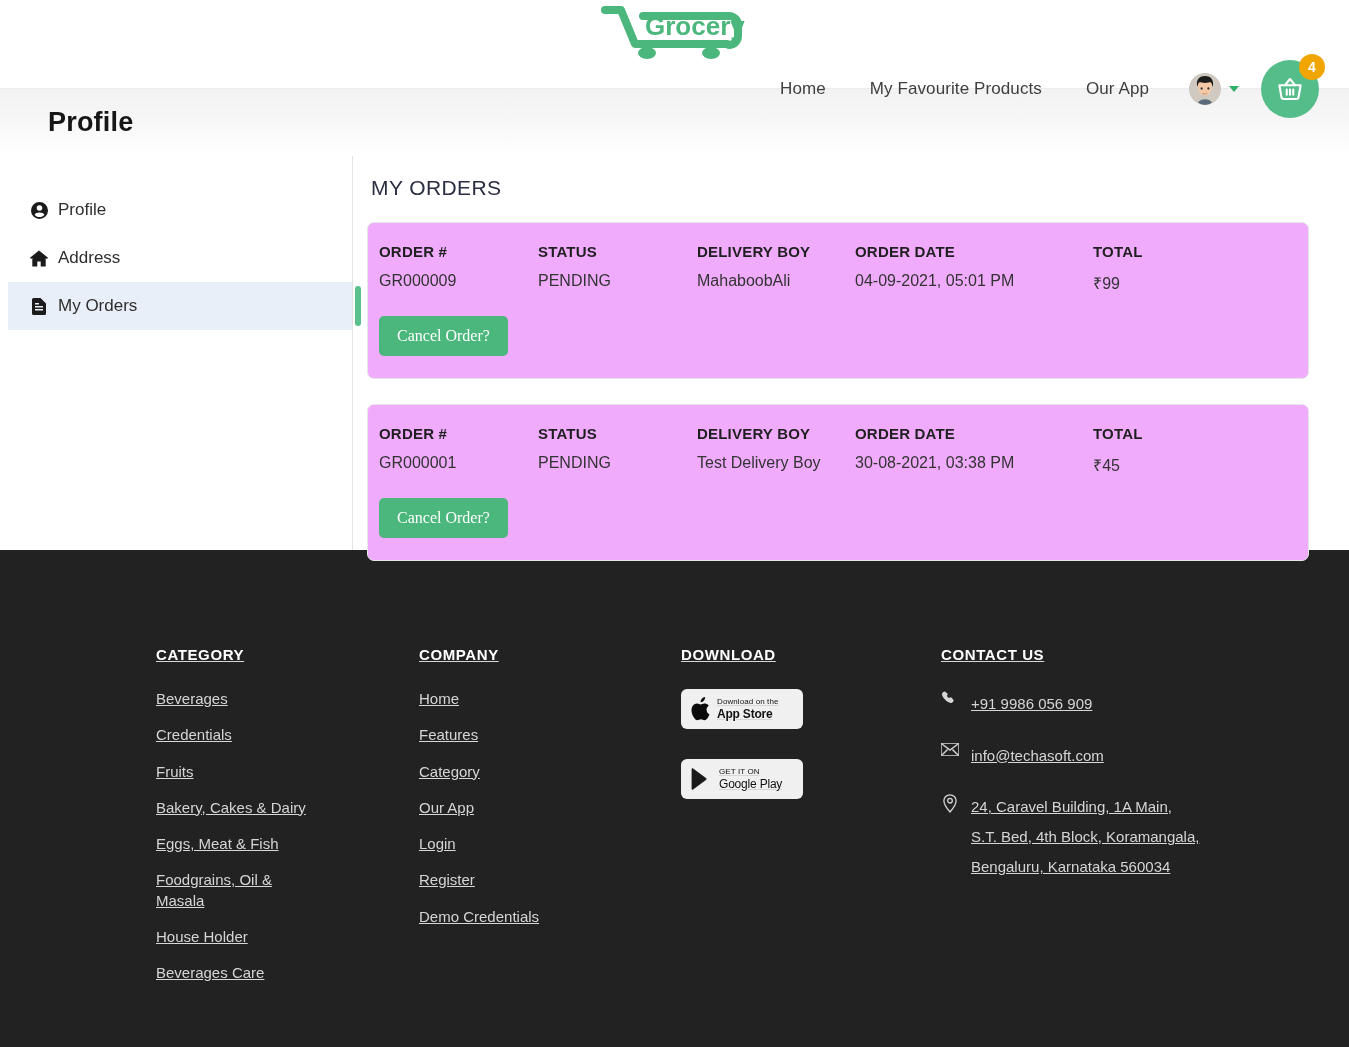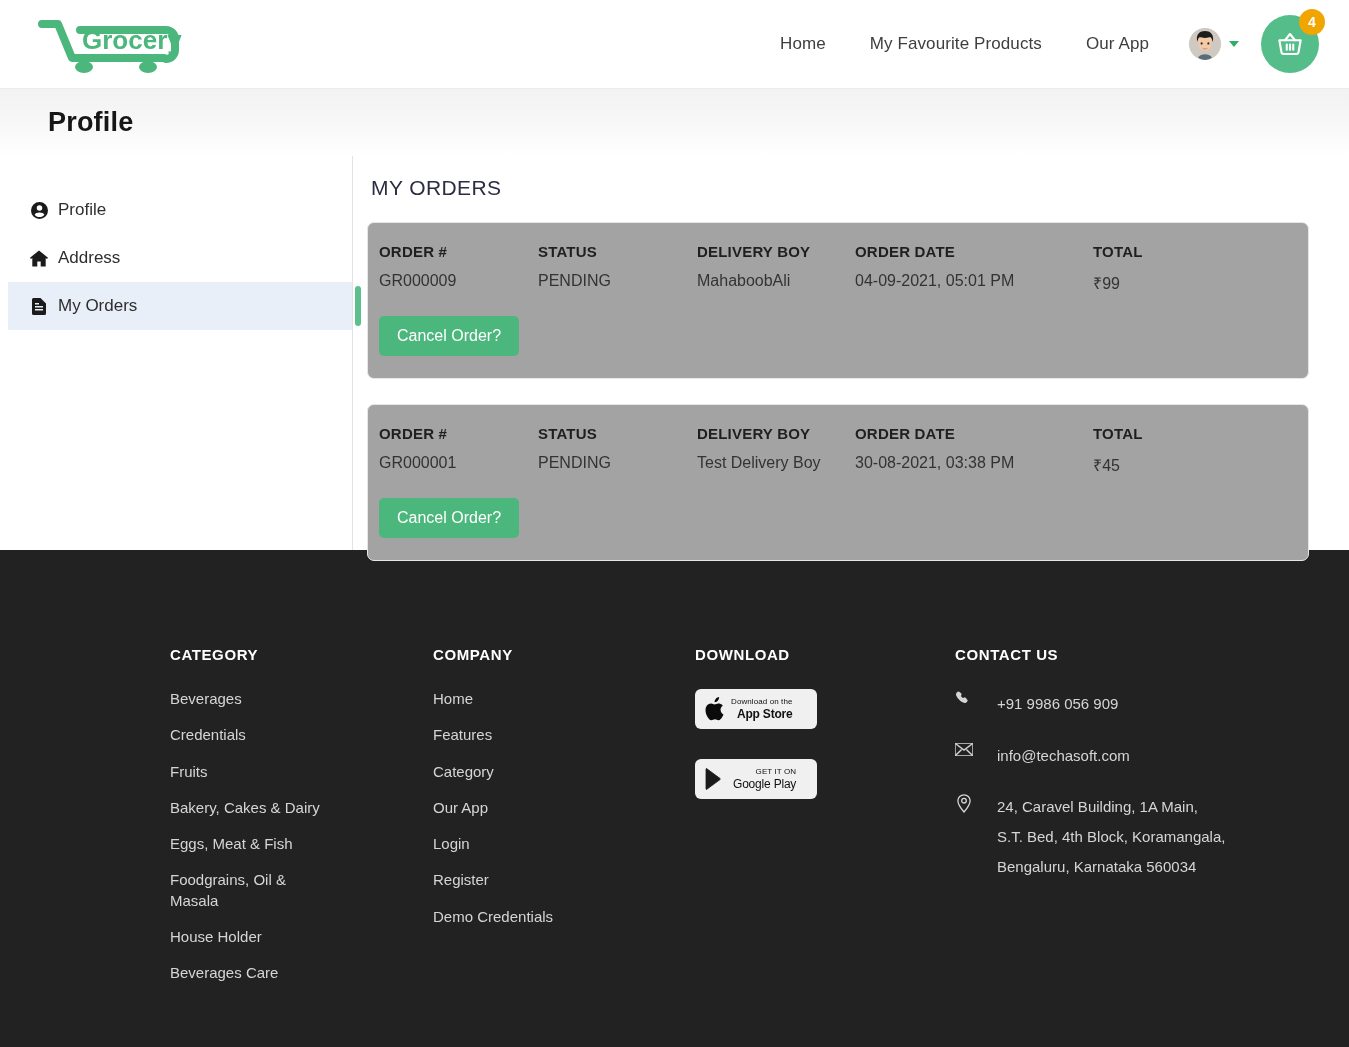--- a/index.html
+++ b/index.html
@@ -11,20 +11,21 @@
     color:#2f2f2f;
     overflow:hidden;
   }
 
   
   .navbar{
     height:88px; background:#fff;
     display:flex; align-items:center;
     padding:0 30px 0 36px;
     position:relative;
+    flex-direction:column;
   }
   .logo-wrap{ display:flex; align-items:center; }
   .logo-svg{ display:block; }
   .nav-right{ margin-left:auto; display:flex; align-items:center; gap:0; }
   .nav-link{
     font-size:17px; color:#3e3e3e; text-decoration:none;
     padding:0 22px; white-space:nowrap; letter-spacing:.1px;
   }
   .avatar-group{ display:flex; align-items:center; padding-left:18px; gap:8px; }
   .avatar{
@@ -72,60 +73,60 @@
   .side-item.active:after{
     content:""; position:absolute; right:-9px; top:4px;
     width:6px; height:40px; background:#5cc08c; border-radius:3px;
   }
   .content{ flex:1; padding:20px 0 0 14px; }
   .section-title{
     font-size:21px; color:#2b2d42; letter-spacing:.4px; margin:0 0 22px 4px;
   }
   .order-card{
     border:1px solid #e4e6e8; border-radius:7px;
-    padding:20px 0 22px 0; margin-bottom:25px; background:#a3a3a3;
+    padding:20px 0 22px 0; margin-bottom:25px; background:#f0abfc;
   }
   .order-grid{
     display:grid;
     grid-template-columns:159px 159px 158px 238px 1fr;
     padding:0 11px;
   }
   .col-head{ font-size:15px; font-weight:700; color:#1f1f1f; letter-spacing:.2px; }
   .col-val{ font-size:16px; color:#333; margin-top:12px; }
   .cancel-btn{
     margin:22px 0 0 11px; background:#4cb77c; border:none; color:#fff;
     font-size:16px; padding:11px 18px; border-radius:5px; cursor:pointer;
-    font-family:Liberation Sans, sans-serif;
+    font-family:Liberation Serif, serif;
   }
 
   
-  .footer{ background:#222222; color:#d7d7d7; padding:96px 0 0 16px; height:497px; }
+  .footer{ background:#222222; color:#d7d7d7; padding:96px 0 0 2px; height:497px;text-decoration:underline; }
   .footer-inner{ display:flex; padding:0 0 0 154px; }
   .fcol{ }
   .fcol.cat{ width:263px; }
   .fcol.com{ width:262px; }
   .fcol.dl{ width:260px; }
   .fcol.con{ width:360px; }
   .fcol h4{
     margin:0 0 26px 0; font-size:15px; font-weight:700; color:#ffffff; letter-spacing:.6px;
   }
   .flink{
     display:block; font-size:15px; color:#d5d5d5; text-decoration:none;
     margin-bottom:16px; line-height:1.35;
   }
   .store-badge{
     display:block; width:122px; height:40px; background:#f0f0f0;
     border-radius:6px; margin-bottom:30px; position:relative; cursor:pointer;
   }
   .badge-inner{ display:flex;align-items:center;height:100%;padding-left:9px;gap:7px; }
-  .badge-text{ display:flex;flex-direction:column;justify-content:center;line-height:1;text-align:right; }
+  .badge-text{ display:flex;flex-direction:column;justify-content:center;line-height:1; }
   .badge-small{ font-size:8px; color:#111; letter-spacing:.1px; margin-bottom:2px; }
   .badge-big{ font-size:12px; font-weight:700; color:#111; letter-spacing:-.2px; }
   .badge-big.play{ font-weight:500; font-size:12px; }
-  .contact-row{ display:flex; align-items:flex-start; gap:24px; margin-bottom:22px; }
+  .contact-row{ display:flex; align-items:flex-start; gap:12px; margin-bottom:22px; }
   .contact-row .cico{ flex:none; width:18px; display:flex; justify-content:center; padding-top:2px; }
   .contact-text{ font-size:15px; color:#d5d5d5; line-height:1.98; }
 </style>
 </head>
 <body>
 
 <div class="navbar">
   <a class="logo-wrap" href="#">
     <svg class="logo-svg" width="158" height="60" viewBox="0 0 158 60">
       <path d="M6 10 L22 10 L36 44 L128 44" fill="none" stroke="#4cb77c" stroke-width="8" stroke-linecap="round" stroke-linejoin="round"></path>

